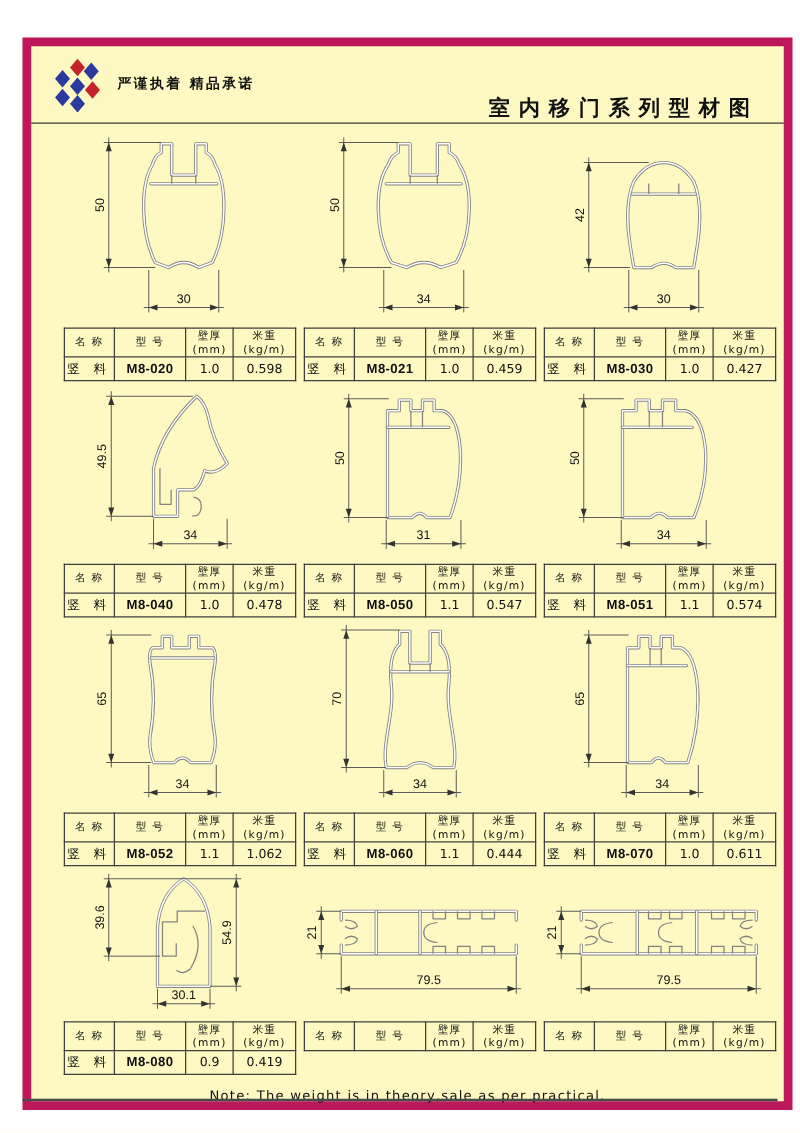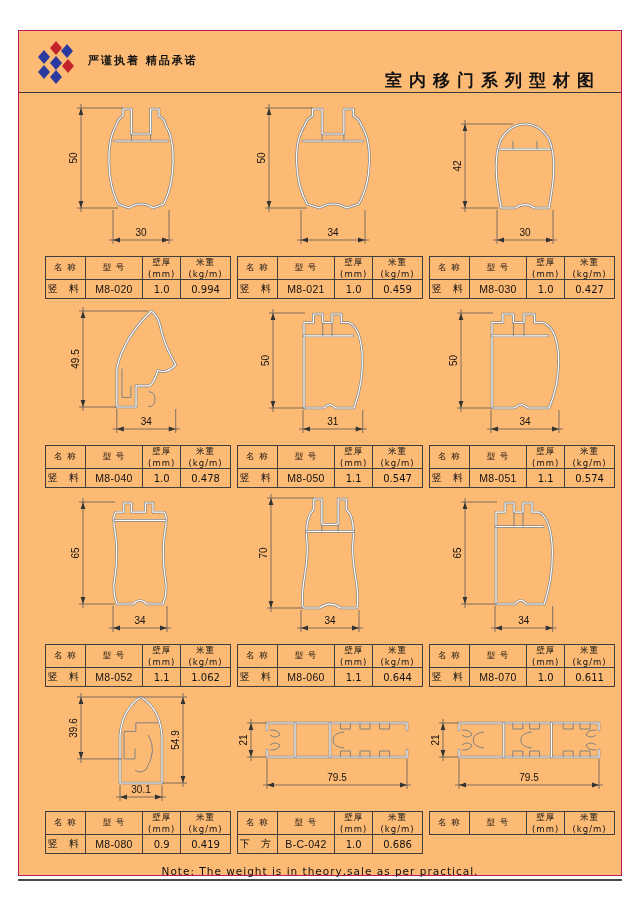--- a/index.html
+++ b/index.html
@@ -1,19 +1,19 @@
 <!DOCTYPE html>
 <html><head>
 <meta charset="utf-8">
 <style>
   html,body{margin:0;padding:0;background:#fff;}
   body{width:640px;height:906px;overflow:hidden;position:relative;
        font-family:"DejaVu Sans","Liberation Sans",sans-serif;color:#111;}
   .frame{position:absolute;left:18px;top:30px;width:602px;height:844px;
-         border:1px solid #be185d;background:#fdba74;}
+         border:7px solid #be185d;background:#fef9c3;}
   .bottom-rule{position:absolute;left:18px;top:879px;width:604px;height:0;
          border-top:2px solid #4a4a4a;}
   
   .header{height:62px;border-bottom:1px solid #3a3a3a;display:flex;
           align-items:center;justify-content:space-between;padding:0 16px 0 12px;box-sizing:border-box;}
   .brand{display:flex;align-items:center;gap:7px;}
   .brand-text{display:flex;flex-direction:column;line-height:1.1;}
   .slogan{font-size:11px;font-weight:bold;letter-spacing:2px;}
   .company{font-size:26px;font-weight:bold;font-style:italic;letter-spacing:3px;
            font-family:"DejaVu Serif","DejaVu Sans",serif;}
@@ -31,21 +31,21 @@
   .pi{stroke:#ffffff;stroke-width:1.2;fill:none;stroke-linejoin:round;stroke-linecap:round;}
   .ps{stroke:#828282;stroke-width:1;fill:none;stroke-linejoin:round;}
   .dl{stroke:#5a5a5a;stroke-width:0.8;}
   .da{fill:#333;}
   .dt{font-size:10px;fill:#111;font-family:"Liberation Sans",sans-serif;}
   
   table.spec{border-collapse:collapse;margin:2px 0 0 4px;table-layout:fixed;}
   .spec th,.spec td{border:1px solid #3f3f3f;text-align:center;padding:0 1px;height:18px;}
   .spec th{font-size:8.5px;font-weight:normal;letter-spacing:1px;}
   .spec td{font-size:10px;margin-top:11px;}
-  .spec td.model{font-weight:normal;font-size:10.5px;font-family:"Liberation Sans",sans-serif;letter-spacing:0.3px;}
+  .spec td.model{font-weight:bold;font-size:10.5px;font-family:"Liberation Sans",sans-serif;letter-spacing:0.3px;}
   .spec td.cjk{letter-spacing:4px;}
   
   .note{text-align:center;margin-top:10px;line-height:1.5;}
   .note-cn{font-size:10.5px;}
   .note-en{font-size:10.5px;letter-spacing:1px;}
 </style>
 </head>
 <body>
 
 <div class="page">
@@ -113,21 +113,21 @@
                 <tr>
                   <th>名 称</th>
                   <th>型 号</th>
                   <th>壁厚(mm)</th>
                   <th>米重(kg/m)</th>
                 </tr>
   <tr>
    <td class="cjk">竖 料</td>
    <td class="model">M8-020</td>
    <td>1.0</td>
-   <td>0.994</td>
+   <td>0.598</td>
   </tr>
               </tbody>
             </table>
           </div>
           <div class="cell">
             <svg class="draw" width="190" height="158" viewBox="0 0 190 158">
               <g>
                 <path class="po" d="M 74.16 108 C 60.56 84 60.56 46 71.44 30
    Q 74.16 22 79.6 20 L 79.6 13 L 89.12 13 L 89.12 38
    L 110.88 38 L 110.88 13 L 120.4 13 L 120.4 20
@@ -480,21 +480,21 @@
                 <tr>
                   <th>名 称</th>
                   <th>型 号</th>
                   <th>壁厚(mm)</th>
                   <th>米重(kg/m)</th>
                 </tr>
   <tr>
    <td class="cjk">竖 料</td>
    <td class="model">M8-060</td>
    <td>1.1</td>
-   <td>0.644</td>
+   <td>0.444</td>
   </tr>
               </tbody>
             </table>
           </div>
           <div class="cell">
             <svg class="draw" width="190" height="152" viewBox="0 0 190 152">
               <g>
                 <path class="po" d="M 71 22.200000000000003 L 80.08 22.200000000000003 L 80.08 13 L 89.04 13 L 89.04 22.200000000000003
    L 98 22.200000000000003 L 98 13 L 106.96000000000001 13 L 106.96000000000001 22.200000000000003 L 113.68 22.200000000000003
    Q 124.88 26.28 127.12 54.839999999999996 Q 128.8 85.44 119.28 114
@@ -638,26 +638,20 @@
                 <col style="width:38px">
                 <col style="width:50px">
               </colgroup>
   <tbody>
                 <tr>
                   <th>名 称</th>
                   <th>型 号</th>
                   <th>壁厚(mm)</th>
                   <th>米重(kg/m)</th>
                 </tr>
-  <tr>
-   <td class="cjk">下 方</td>
-   <td class="model">B-C-042</td>
-   <td>1.0</td>
-   <td>0.686</td>
-  </tr>
               </tbody>
             </table>
           </div>
           <div class="cell">
             <svg class="draw" width="190" height="120" viewBox="0 0 190 120">
               <g>
                 <path class="po" d="M 34 41 L 34 34 L 174 34 L 174 41"></path>
                 <path class="pi" d="M 34 41 L 34 34 L 174 34 L 174 41"></path>
                 <path class="po" d="M 34 61 L 34 68 L 174 68 L 174 61"></path>
                 <path class="pi" d="M 34 61 L 34 68 L 174 68 L 174 61"></path>

